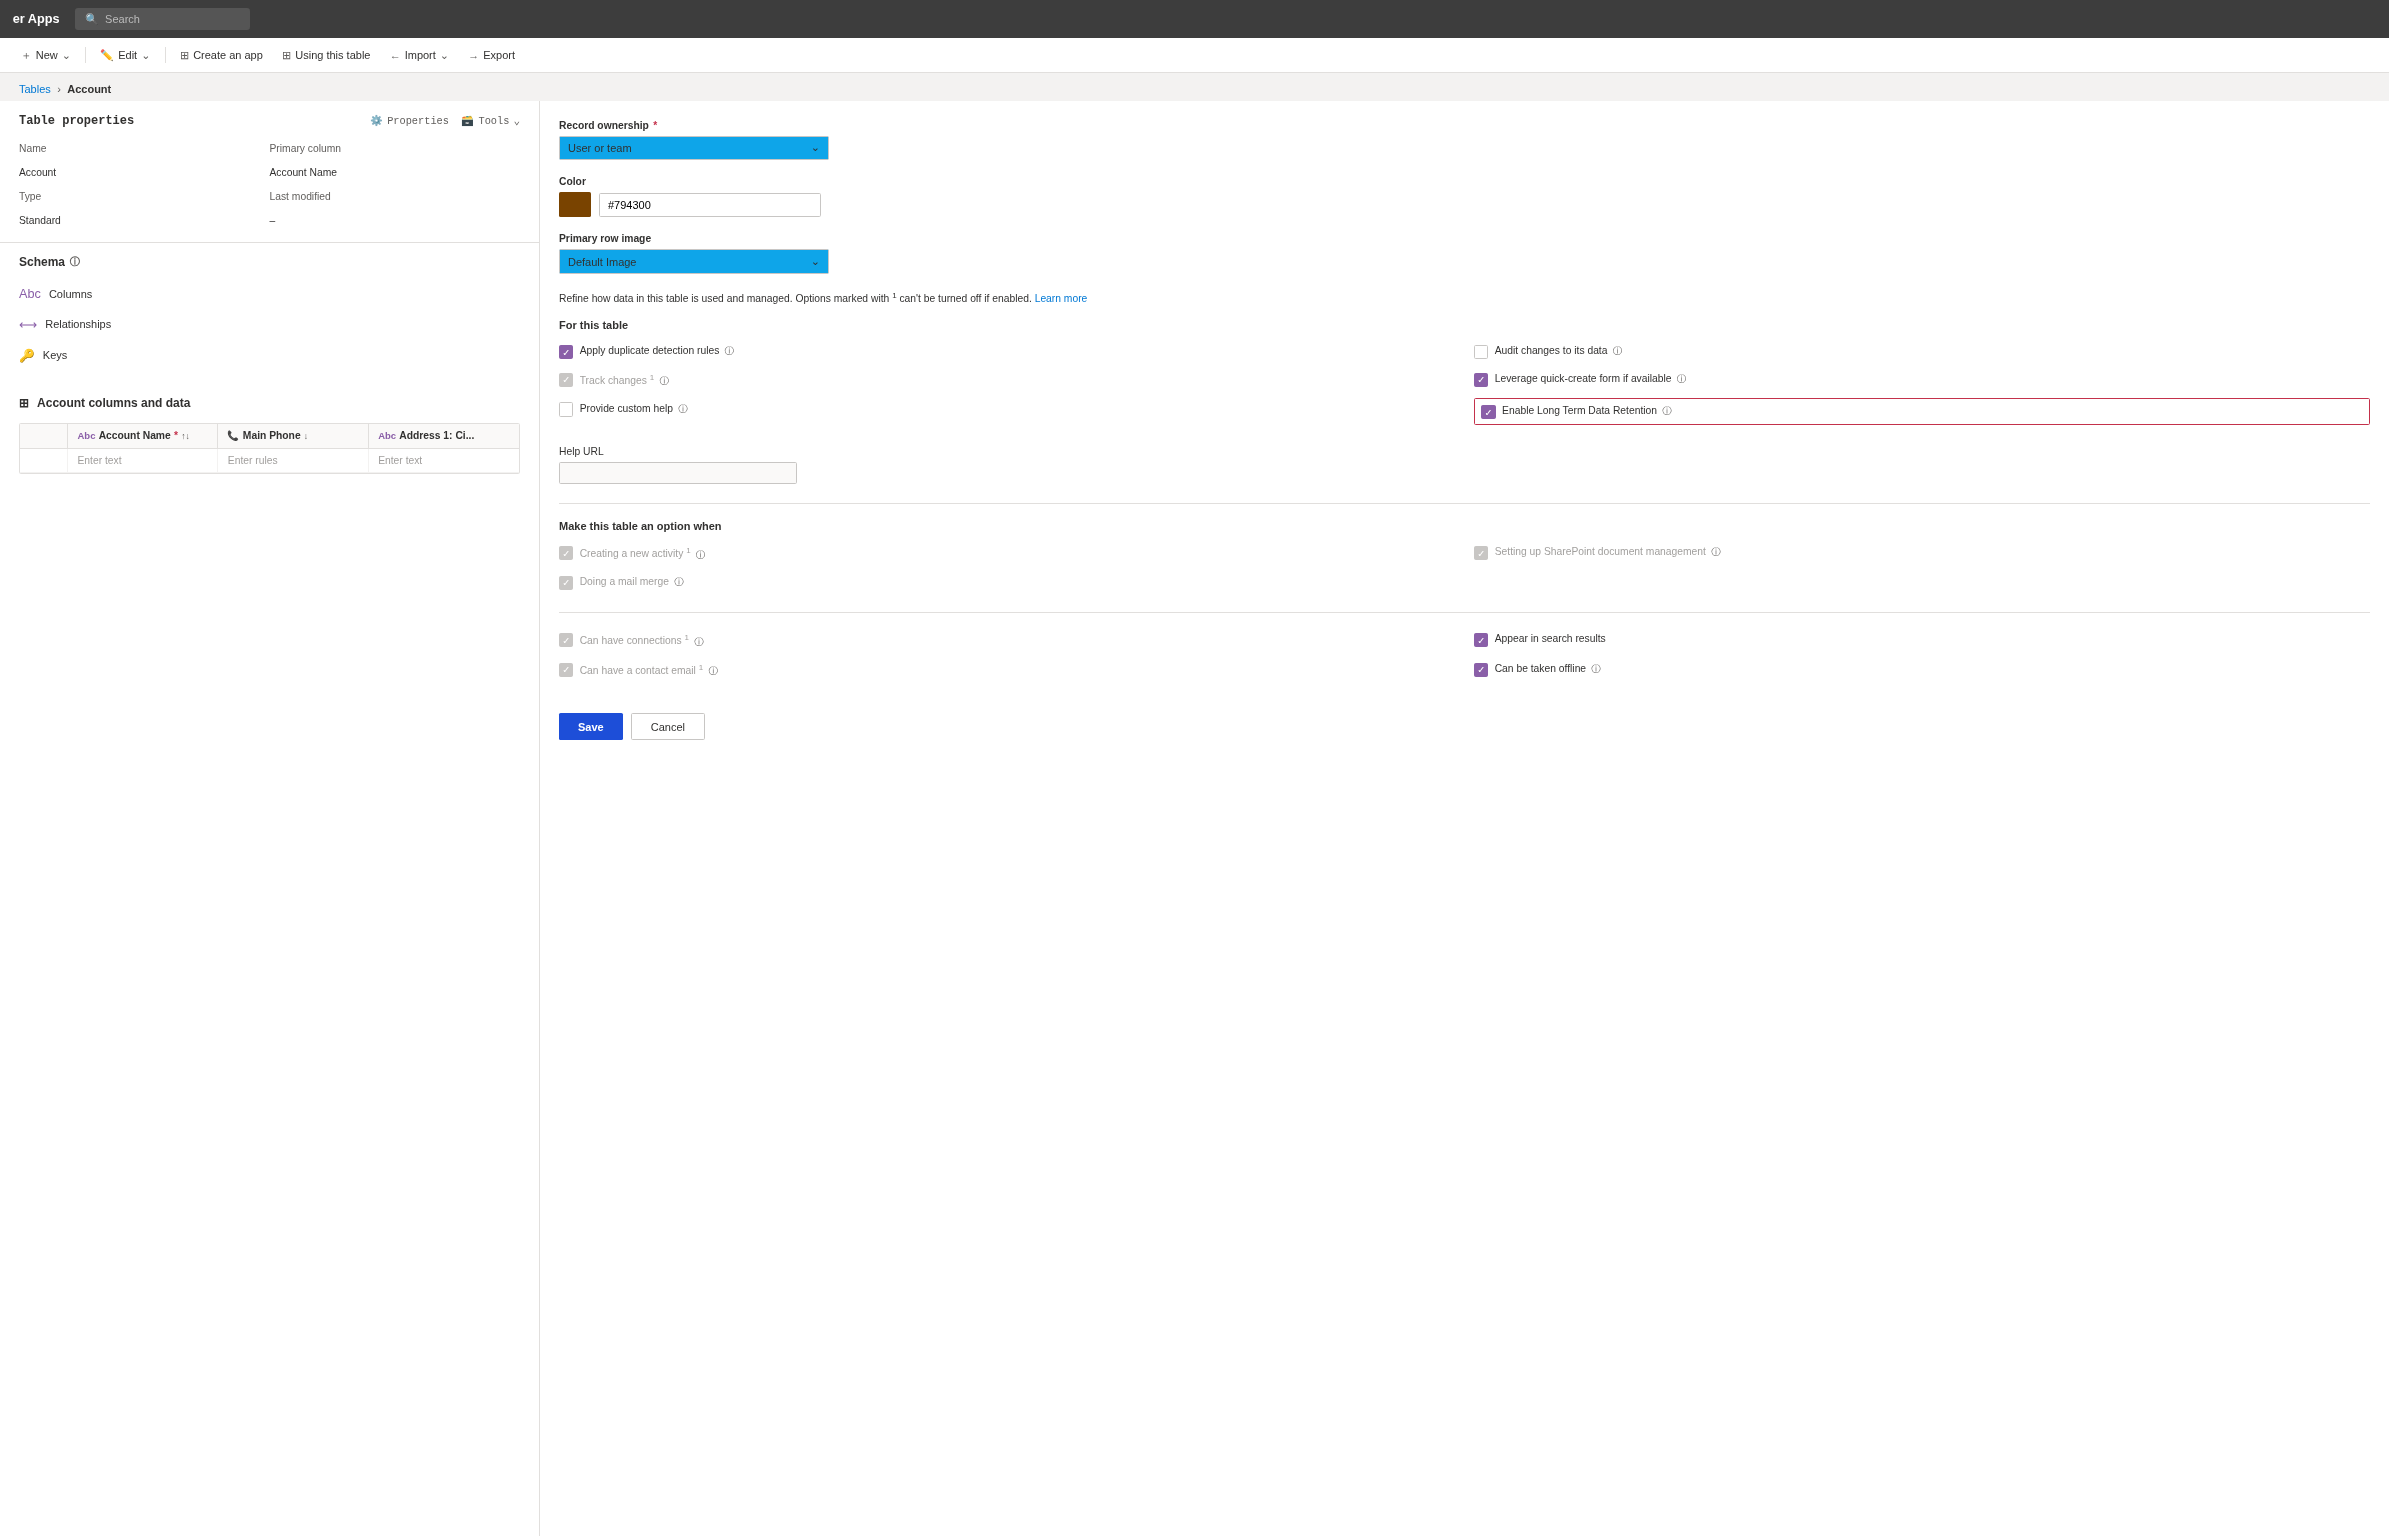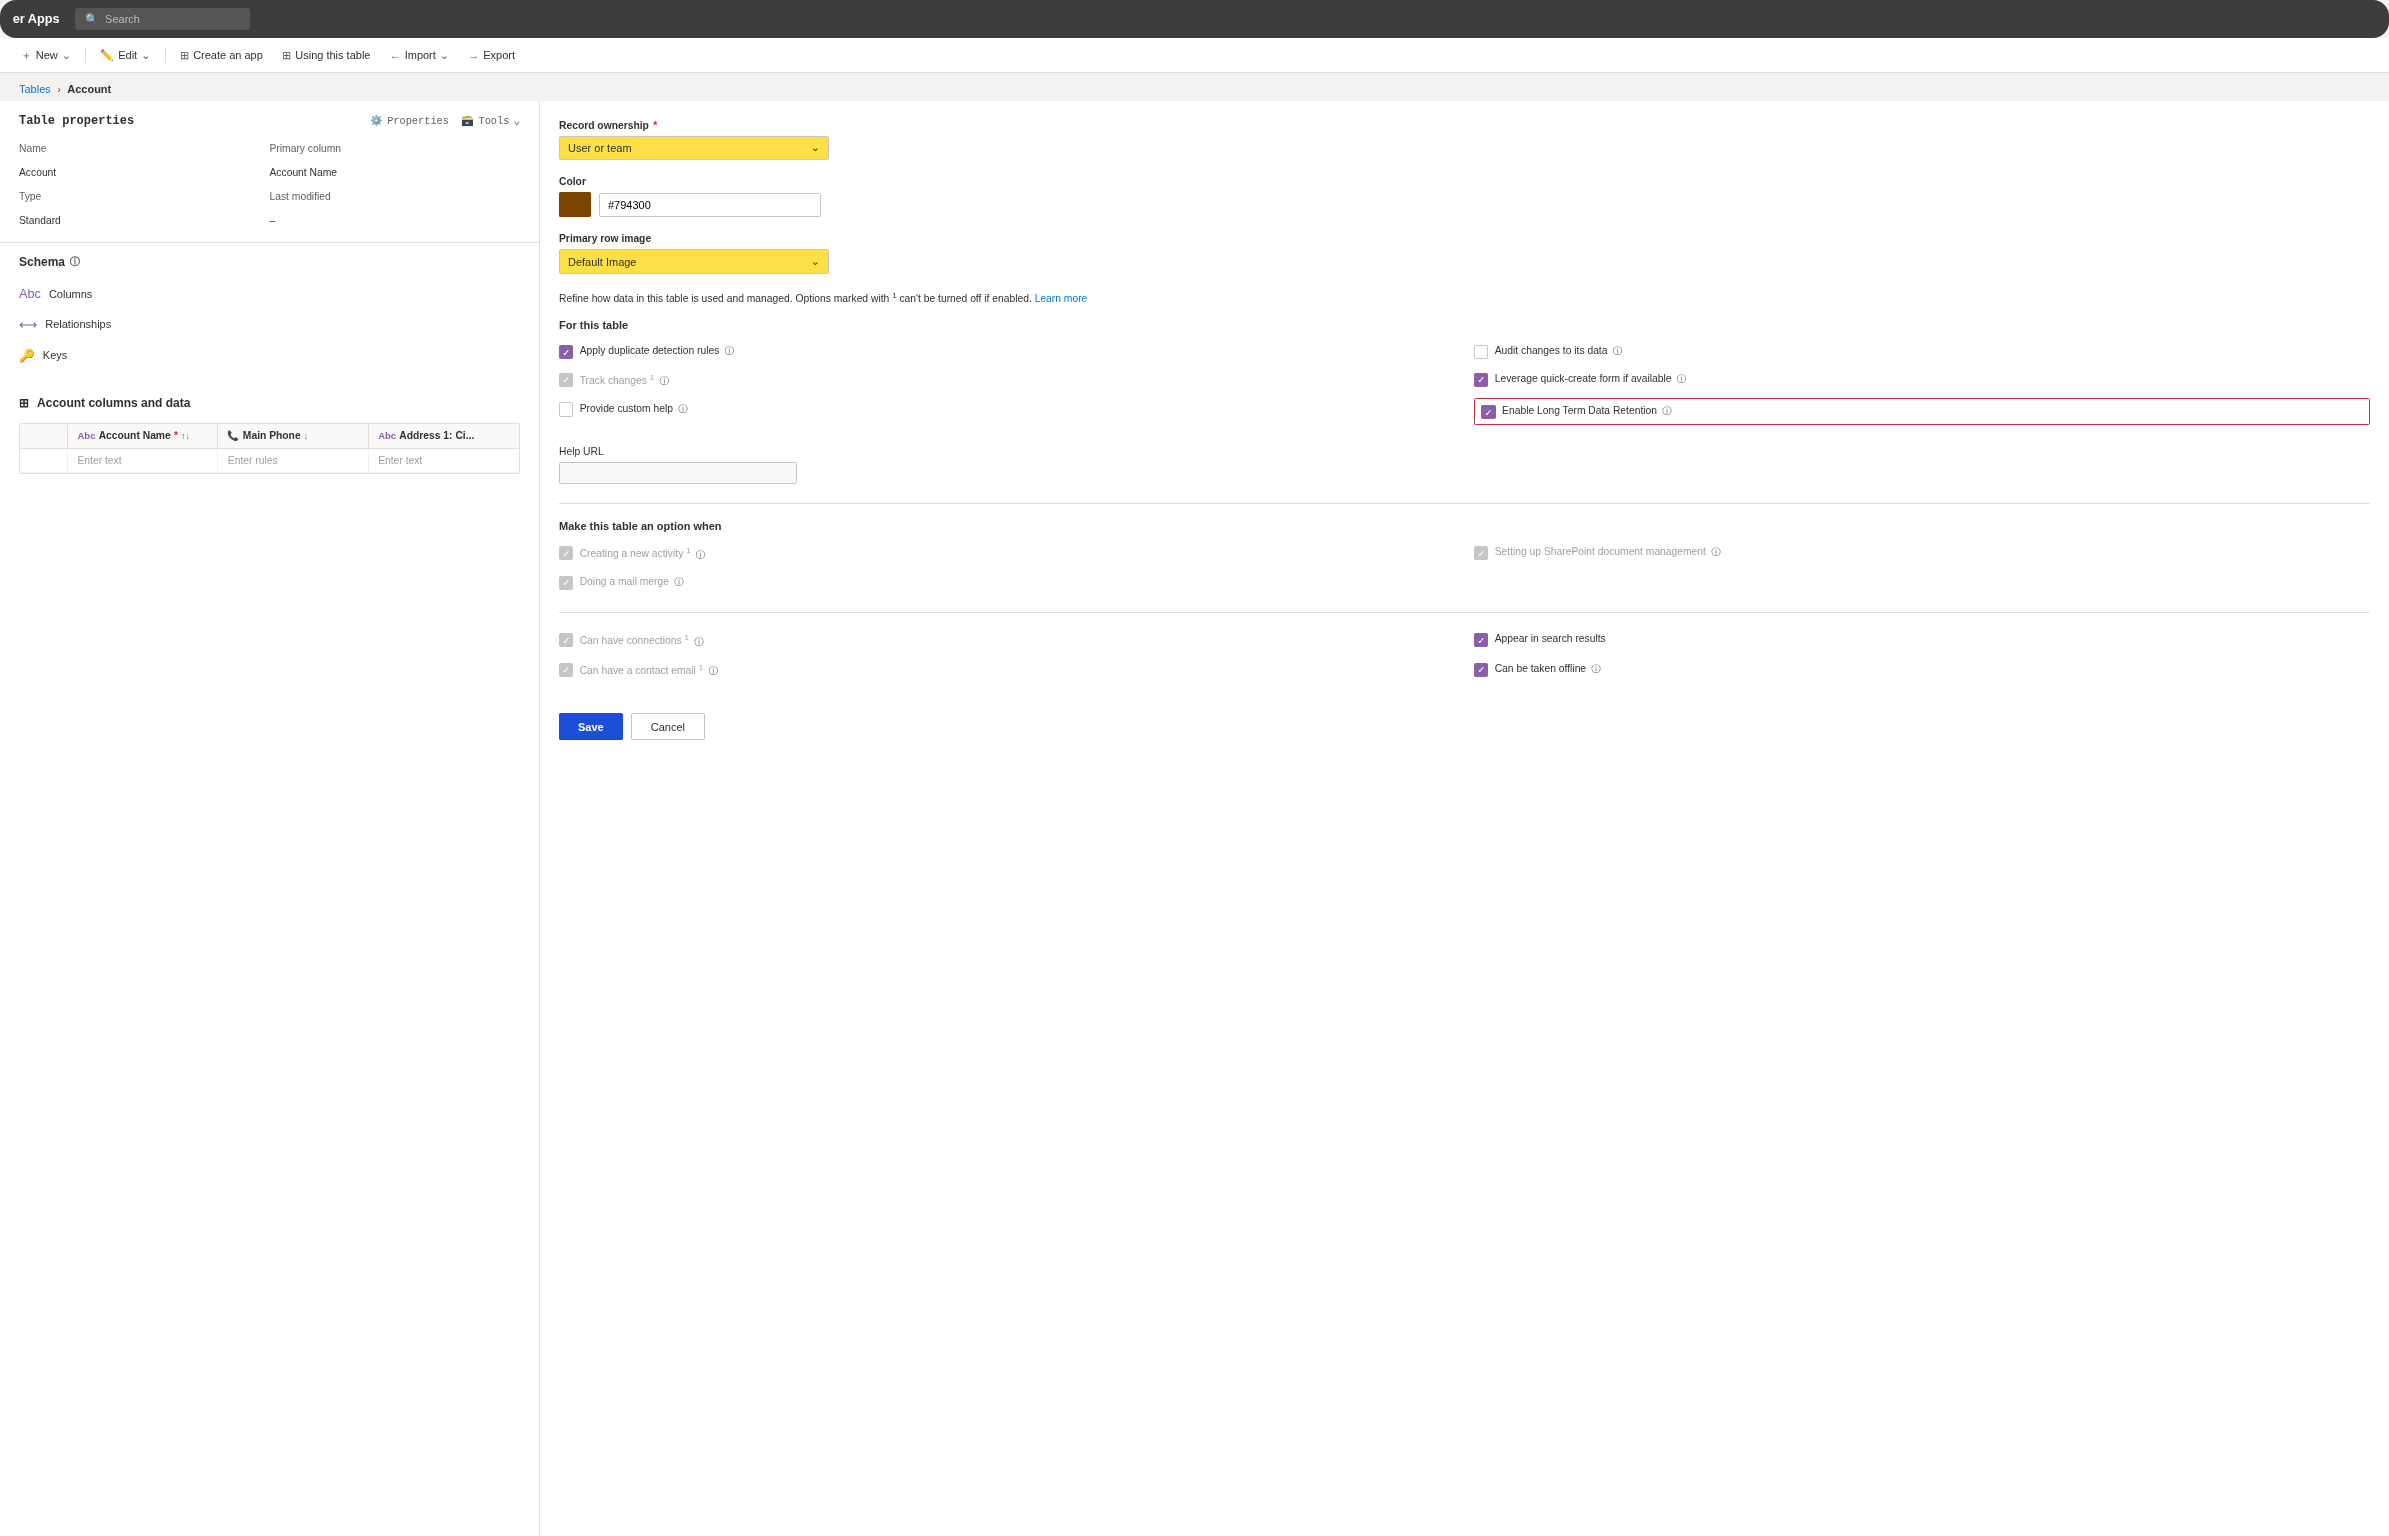--- a/index.html
+++ b/index.html
@@ -6,21 +6,20 @@
     body { font-family: 'Segoe UI', sans-serif; font-size: 11px; background: #f3f2f1; color: #323130; }
 
     
     .top-bar {
       background: #3d3d3d;
       color: white;
       padding: 0 12.7px;
       height: 38px;
       display: flex;
       align-items: center;
-      border-radius: 16px;
     }
     .top-bar-title {
       font-size: 12.7px;
       font-weight: 600;
       margin-right: 16px;
     }
     .search-box {
       background: #555;
       border: none;
       border-radius: 3.2px;
@@ -227,21 +226,21 @@
       margin-bottom: 4.8px;
       display: block;
     }
     .form-label .required { color: #c4314b; margin-left: 1.6px; }
 
     .select-field {
       width: 270px;
       border: 0.8px solid #c8c6c4;
       border-radius: 1.6px;
       padding: 4.8px 8px;
-      background: #fde047;
+      background: #0ea5e9;
       display: flex;
       align-items: center;
       justify-content: space-between;
       cursor: pointer;
       font-size: 11px;
       color: #323130;
     }
 
     .color-section { margin-bottom: 16px; }
     .color-row {

